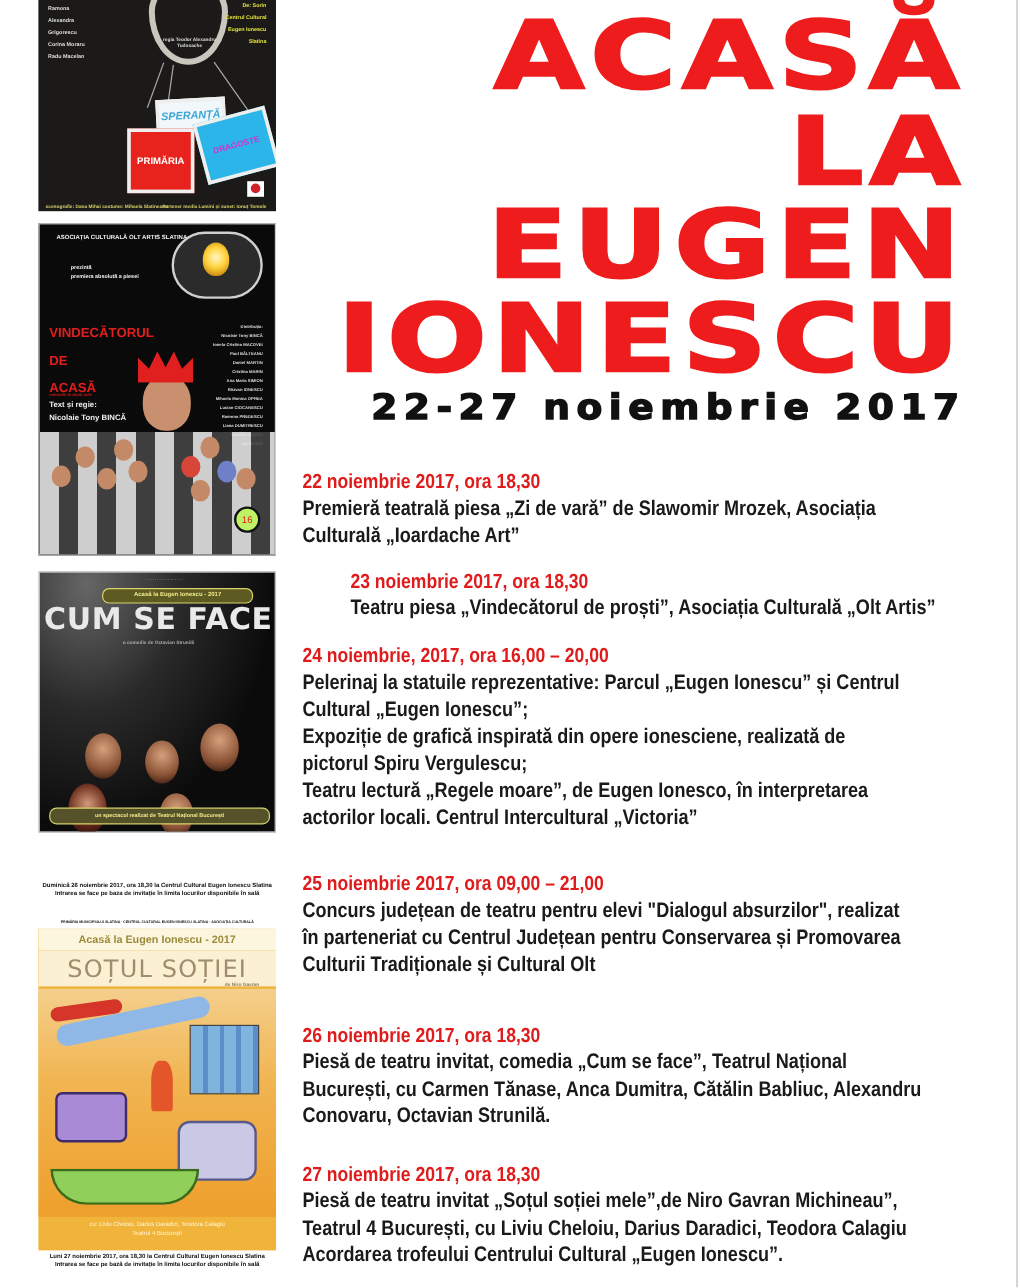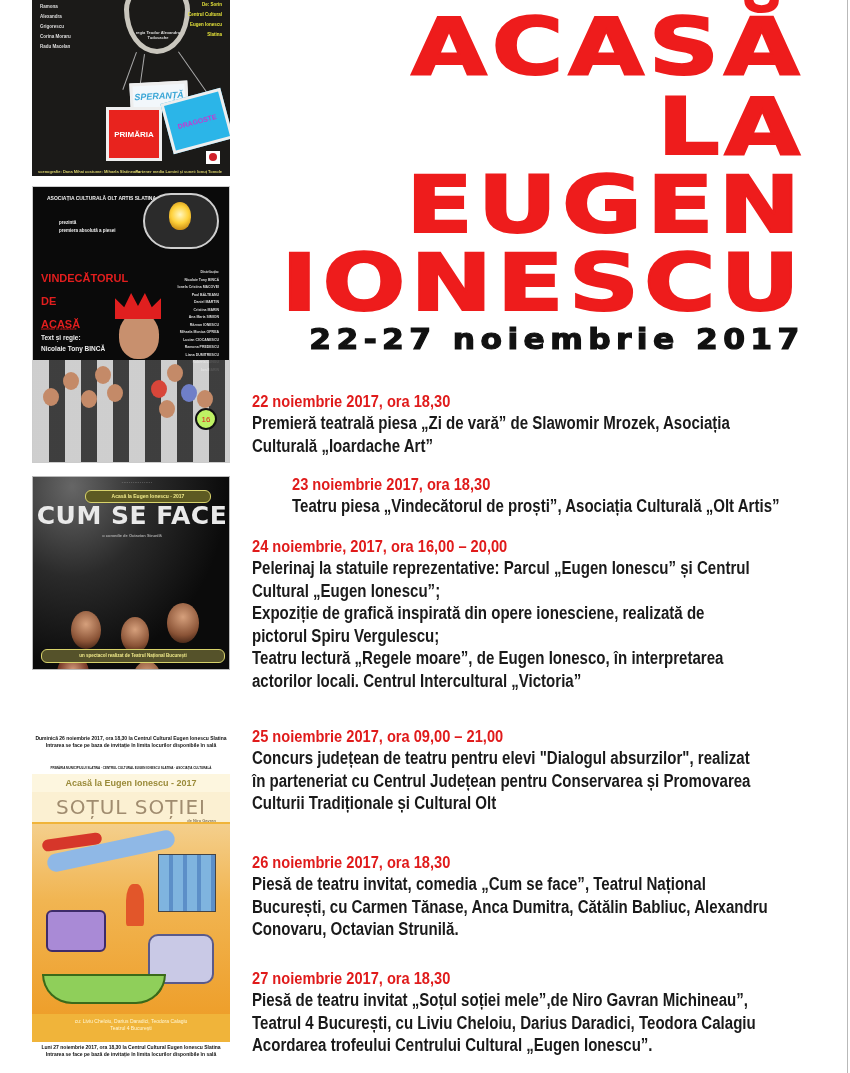--- a/index.html
+++ b/index.html
@@ -51,24 +51,24 @@
   #poster2 .bulb { position: absolute; left: 136px; top: 15px; width: 22px; height: 28px; border-radius: 50% 50% 45% 45%; background: radial-gradient(circle at 50% 45%, #fff7c2 0%, #ffd23c 45%, #b06a00 100%); }
   #poster2 .title-red { left: 8px; top: 80px; color: #e21e1e; font-size: 11px; line-height: 23px; width: 100px; }
   #poster2 .subtitle-red { left: 8px; top: 140px; color: #c41a1a; font-size: 3.5px; }
   #poster2 .byline { left: 8px; top: 145px; color: #eee; font-size: 6.5px; line-height: 11px; }
   #poster2 .cast { right: 10px; top: 82px; color: #ddd; font-size: 3.5px; line-height: 7.5px; text-align: right; width: 50px; }
   #poster2 .crown { position: absolute; left: 82px; top: 106px; width: 46px; height: 26px; background: #e01f1f; clip-path: polygon(0 100%, 0 20%, 20% 55%, 35% 0, 50% 50%, 65% 0, 80% 55%, 100% 20%, 100% 100%); }
   #poster2 .face { position: absolute; left: 86px; top: 126px; width: 40px; height: 46px; border-radius: 46%; background: #c8906e; }
   #poster2 .board { position: absolute; left: 0; bottom: 0; width: 198px; height: 102px; background: repeating-linear-gradient(90deg, #e4e4e4 0 16px, #444 16px 32px); opacity: 0.9; }
   #poster2 .heads { position: absolute; left: 0; bottom: 32px; width: 198px; height: 70px; }
   #poster2 .heads span { position: absolute; width: 16px; height: 18px; border-radius: 50%; background: #c48a68; }
-  #poster2 .age { position: absolute; right: 12px; bottom: 32px; width: 18px; height: 18px; border-radius: 50%; background: #bef264; border: 2px solid #111; color: #e21e1e; font-weight: normal; font-size: 8px; display: flex; align-items: center; justify-content: center; }
-
-  
-  #poster3 { top: 476px; height: 194px; background: radial-gradient(ellipse at 20% 5%, #666 0%, #2a2a2a 35%, #0b0b0b 70%); border: 1px solid #bbb; box-sizing: border-box; }
+  #poster2 .age { position: absolute; right: 12px; bottom: 18px; width: 18px; height: 18px; border-radius: 50%; background: #bef264; border: 2px solid #111; color: #e21e1e; font-weight: normal; font-size: 8px; display: flex; align-items: center; justify-content: center; }
+
+  
+  #poster3 { top: 476px; height: 218px; background: radial-gradient(ellipse at 20% 5%, #666 0%, #2a2a2a 35%, #0b0b0b 70%); border: 1px solid #bbb; box-sizing: border-box; }
   #poster3 .top-line { left: 24px; top: 4px; color: #ccc; font-size: 3px; width: 160px; text-align: center; }
   #poster3 .banner { position: absolute; left: 52px; top: 13px; width: 124px; height: 11px; border: 1px solid #d8d36b; border-radius: 6px; background: #5d5a22; color: #f0ea8a; font-size: 5px; font-weight: bold; text-align: center; line-height: 11px; }
   #poster3 .title { left: 0; width: 198px; top: 24px; text-align: center; color: #e9e9e9; font-size: 25px; letter-spacing: 0.5px; font-family: "DejaVu Sans", sans-serif; }
   #poster3 .tagline { left: 0; width: 198px; top: 56px; text-align: center; color: #aaa; font-size: 4px; }
   #poster3 .cast { left: 0; width: 198px; top: 66px; text-align: center; color: #d8d8d8; font-size: 7.5px; line-height: 10px; font-weight: normal; letter-spacing: 0.3px; }
   #poster3 .actors { position: absolute; left: 10px; top: 120px; width: 176px; height: 110px; }
   #poster3 .actors span { position: absolute; border-radius: 50%; background: radial-gradient(circle at 50% 35%, #d6a07c 0%, #8a5336 60%, #2a1208 100%); }
   #poster3 .bottom-banner { position: absolute; left: 8px; bottom: 6px; width: 182px; height: 12px; border: 1px solid #d8d36b; border-radius: 6px; background: #55522a; color: #f0ea8a; font-size: 4.5px; font-weight: bold; line-height: 12px; text-align: center; }
 
   

